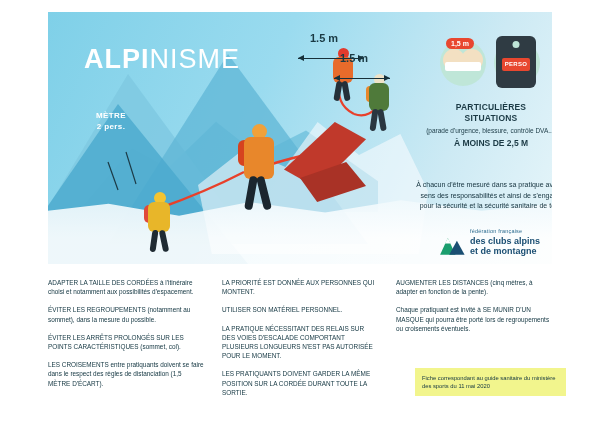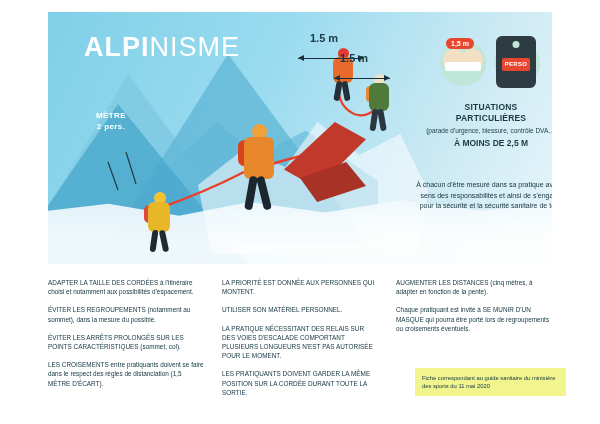--- a/index.html
+++ b/index.html
@@ -44,21 +44,21 @@
   }
   .icefall{
     position:absolute;left:150px;top:92px;width:230px;height:150px;
     background:#fdfeff;
     clip-path:polygon(6% 100%,0 54%,20% 30%,38% 42%,52% 12%,70% 34%,88% 20%,100% 58%,96% 100%);
     opacity:.55;
   }
 
   
   .title{
-    position:absolute;left:36px;top:20px;
+    position:absolute;left:36px;top:32px;
     font-size:27px;letter-spacing:1px;color:#ffffff;
     font-weight:700;
   }
   .title .light{font-weight:300;}
 
   
   .cordee{
     position:absolute;left:48px;top:98px;text-align:center;color:#ffffff;
     font-size:8px;font-weight:700;line-height:11px;letter-spacing:.4px;
   }
@@ -268,28 +268,38 @@
         <div class="mask-band" style="left:21px;top:22px;"></div>
       </div>
       <div class="circ right"></div>
       <div class="tag">
         <div class="hole"></div>
         <div class="chip">PERSO</div>
       </div>
     </div>
 
     <div class="sitblock">
+      <div class="h">PARTICULIÈRES</div>
       <div class="h">SITUATIONS</div>
-      <div class="h">PARTICULIÈRES</div>
       <div class="s">(parade d'urgence, blessure, contrôle DVA...)</div>
       <div class="d">À MOINS DE 2,5 M</div>
     </div>
 
     <div class="msg">À chacun d'être mesuré dans sa pratique avec le sens des responsabilités et ainsi de s'engager pour la sécurité et la sécurité sanitaire de tous.</div>
 
+    <div class="logo">
+      <svg class="mark" viewBox="0 0 40 36">
+        <polygon points="3,32 14,8 25,32" fill="#1b9e6e"></polygon>
+        <polygon points="16,32 27,12 38,32" fill="#1b4f73"></polygon>
+        <polygon points="14,8 18,16 10,16" fill="#ffffff"></polygon>
+      </svg>
+      <div class="fed">fédération française</div>
+      <div class="nm1">des clubs alpins</div>
+      <div class="nm2">et de montagne</div>
+    </div>
   </div>
 
   <div class="cols">
     <div class="col">
       <p>ADAPTER LA TAILLE DES CORDÉES à l'itinéraire choisi et notamment aux possibilités d'espacement.</p>
       <p>ÉVITER LES REGROUPEMENTS (notamment au sommet), dans la mesure du possible.</p>
       <p>ÉVITER LES ARRÊTS PROLONGÉS SUR LES POINTS CARACTÉRISTIQUES (sommet, col).</p>
       <p>LES CROISEMENTS entre pratiquants doivent se faire dans le respect des règles de distanciation (1,5 MÈTRE D'ÉCART).</p>
     </div>
     <div class="col">

